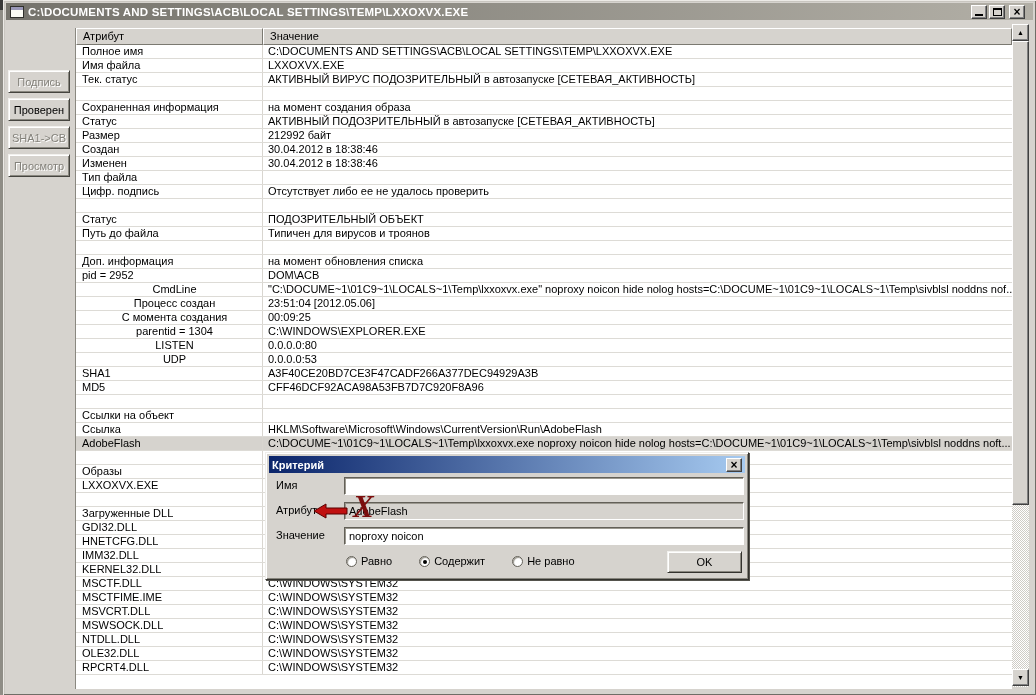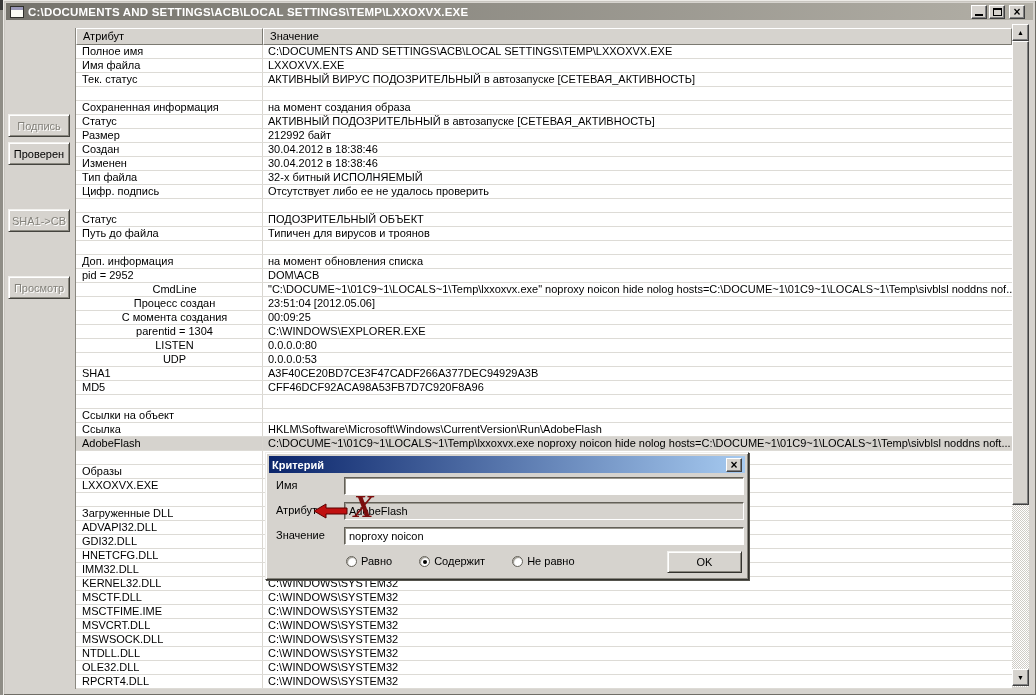--- a/index.html
+++ b/index.html
@@ -22,21 +22,21 @@
   .wbtn.close{margin-left:2px;}
   .g-min{width:8px;height:2px;background:#000;margin-top:7px;}
   .g-max{width:9px;height:8px;border:1px solid #000;border-top-width:2px;}
   .g-x{font-size:12px;font-weight:bold;color:#000;line-height:10px;}
   
   .sidebar{position:absolute;left:4px;top:70px;width:66px;}
   .sbtn{display:block;width:62px;height:23px;margin:0 0 5px 1px;background:#d6d3ce;
         border:1px solid;border-color:#f2f1ee #45443f #45443f #f2f1ee;
         box-shadow:inset 1px 1px 0 #fff, inset -1px -1px 0 #8a8880;
         font-size:11px;color:#000;text-align:center;line-height:20px;padding:0;}
-  .sbtn.disabled{color:#84827b;text-shadow:1px 1px 0 #ffffff;margin-top:44px;}
+  .sbtn.disabled{color:#84827b;text-shadow:1px 1px 0 #ffffff;}
   
   .table{position:absolute;left:72px;top:28px;width:937px;height:661px;background:#fff;border-left:1px solid #8a8880;}
   .thead{display:flex;height:17px;background:#d6d3ce;}
   .hcell{font-size:11px;line-height:15px;padding-left:6px;background:#d6d3ce;
          border:1px solid;border-color:#fff #7b7971 #7b7971 #fff;}
   .hcell.h0{width:187px;}
   .hcell.h1{flex:1;}
   .trow{display:flex;height:14px;background:#fff;border-bottom:1px solid #dddbd6;}
   .trow.hl{background:#d6d3ce;}
   .trow.hl .ca,.trow.hl .cv{background:#d6d3ce;}
@@ -155,21 +155,20 @@
           <div class="trow">
             <div class="ca">Создан</div>
             <div class="cv">30.04.2012 в 18:38:46</div>
           </div>
           <div class="trow">
             <div class="ca">Изменен</div>
             <div class="cv">30.04.2012 в 18:38:46</div>
           </div>
           <div class="trow">
             <div class="ca">Тип файла</div>
-            <div class="cv">32-х битный ИСПОЛНЯЕМЫЙ</div>
           </div>
           <div class="trow">
             <div class="ca">Цифр. подпись</div>
             <div class="cv">Отсутствует либо ее не удалось проверить</div>
           </div>
           <div class="trow">
             <div class="ca"></div>
             <div class="cv"></div>
           </div>
           <div class="trow">
@@ -251,24 +250,20 @@
           <div class="trow">
             <div class="ca">LXXOXVX.EXE</div>
             <div class="cv"></div>
           </div>
           <div class="trow">
             <div class="ca"></div>
             <div class="cv"></div>
           </div>
           <div class="trow">
             <div class="ca">Загруженные DLL</div>
-            <div class="cv"></div>
-          </div>
-          <div class="trow">
-            <div class="ca">ADVAPI32.DLL</div>
             <div class="cv"></div>
           </div>
           <div class="trow">
             <div class="ca">GDI32.DLL</div>
             <div class="cv"></div>
           </div>
           <div class="trow">
             <div class="ca">HNETCFG.DLL</div>
             <div class="cv"></div>
           </div>

